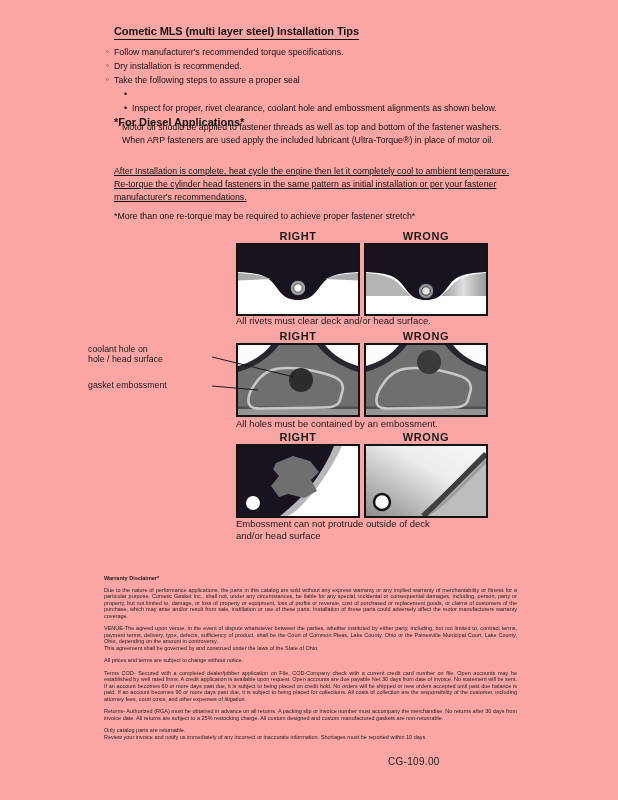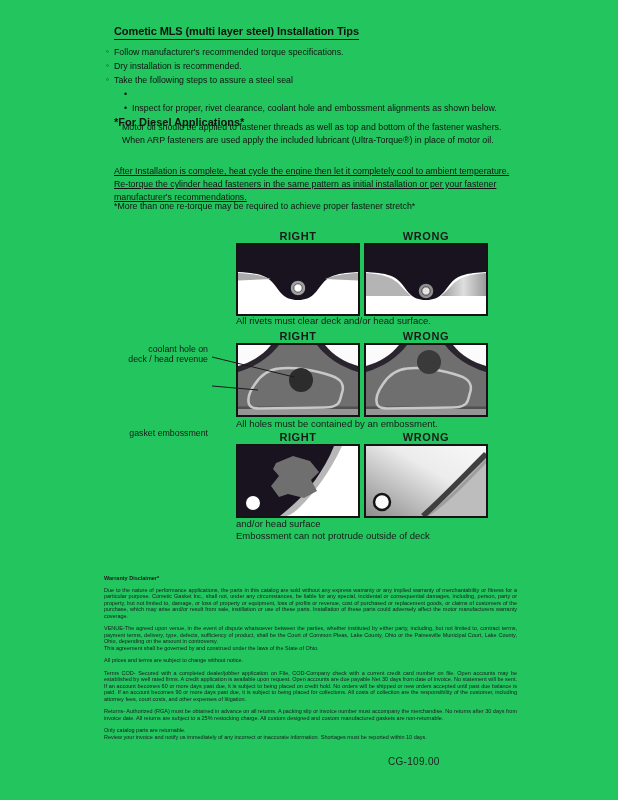--- a/index.html
+++ b/index.html
@@ -1,18 +1,18 @@
 <!DOCTYPE html>
 <html><head>
 <meta charset="utf-8">
 <style>
   * { margin:0; padding:0; box-sizing:border-box; }
   html,body { background:#ffffff; }
   .page {
-    position:relative; width:618px; height:800px; background:#22c55e;
+    position:relative; width:618px; height:800px; background:#fca5a5;
     font-family:"Liberation Sans", "DejaVu Sans", sans-serif; color:#121212;
     overflow:hidden;
   }
   
   .title {
     position:absolute; left:114px; top:25px;
     font-size:11px; font-weight:bold; letter-spacing:-0.1px;
     border-bottom:1.5px solid #121212; padding-bottom:1.5px;
   }
   
@@ -20,37 +20,37 @@
   .b-row { display:flex; line-height:14px; }
   .b-row.sub { padding-left:18px; }
   .marker { width:8px; flex:0 0 8px; text-align:left; }
   .marker.open { font-size:8px; }
   .marker.fill { font-size:9px; }
   
   .diesel-h { position:absolute; left:114px; top:116px; font-size:11px; font-weight:bold; }
   .para { position:absolute; left:114px; width:402px; font-size:8.8px; line-height:13px; }
   .p1 { top:121px;margin-left:8px; }
   .p2 { top:165px;text-decoration:underline; }
-  .p3 { top:200px; }
+  .p3 { top:210px; }
   
   .diagrams { position:absolute; left:0; top:230px; width:618px; height:318px; }
   .dg-label {
     position:absolute; width:124px; text-align:center;
     font-size:11px; font-weight:600; letter-spacing:0.6px; color:#1a1a1a;
   }
   .dbox {
     position:absolute; width:124px; height:74px;
     border:2px solid #141414; background:#fff; overflow:hidden;
   }
   .dbox.r1 { height:73px; }
   .dbox svg { display:block; width:100%; height:100%; }
   .dg-caption { position:absolute; font-size:9.5px; color:#1a1a1a; line-height:11.5px; }
   .cap2 { width:252px; text-align:left; }
   .side-label {
-    position:absolute; left:88px; width:120px; text-align:right;
+    position:absolute; left:88px; width:120px; 
     font-size:8.8px; line-height:9.5px; color:#1a1a1a;
   }
   .leader-overlay { position:absolute; left:0; top:0; width:618px; height:318px; pointer-events:none; }
   
   .disc { position:absolute; left:104px; top:575px; width:413px; font-size:5.5px; line-height:6.5px; text-align:justify; color:#1c1c1c; }
   .disc-h { font-weight:bold; margin-bottom:5px; text-align:left; }
   .disc p { margin:0 0 6px 0; }
   .disc p.tight { margin:0; }
   
   .pagenum { position:absolute; left:388px; top:756px; font-size:10px; letter-spacing:0.3px; color:#222; }
@@ -66,21 +66,21 @@
     <div class="b-row">
       <span class="marker open">◦</span>
       <span>Follow manufacturer's recommended torque specifications.</span>
     </div>
     <div class="b-row">
       <span class="marker open">◦</span>
       <span>Dry installation is recommended.</span>
     </div>
     <div class="b-row">
       <span class="marker open">◦</span>
-      <span>Take the following steps to assure a steel seal</span>
+      <span>Take the following steps to assure a proper seal</span>
     </div>
     <div class="b-row sub">
       <span class="marker fill">•</span>
     </div>
     <div class="b-row sub">
       <span class="marker fill">•</span>
       <span>Inspect for proper, rivet clearance, coolant hole and embossment alignments as shown below.</span>
     </div>
   </div>
 
@@ -123,23 +123,23 @@
       </svg>
     </div>
 
     <div class="dg-caption" style="left:236px; top:85px;">All rivets must clear deck and/or head surface.</div>
 
     <div class="dg-label" style="left:236px; top:100px;">RIGHT</div>
     <div class="dg-label" style="left:364px; top:100px;">WRONG</div>
 
     <div class="side-label" style="top:115px;">
       <div>coolant hole on</div>
-      <div>deck / head revenue</div>
-    </div>
-    <div class="side-label" style="top:151px;margin-top:48px;">
+      <div>hole / head surface</div>
+    </div>
+    <div class="side-label" style="top:151px;">
       <div>gasket embossment</div>
     </div>
 
     <div class="dbox" style="left:236px; top:113px;">
       <svg viewBox="0 0 120 70" preserveAspectRatio="none">
         <rect width="120" height="70" fill="#6f6f6f"></rect>
         <rect y="61.5" width="120" height="2.5" fill="#515151"></rect>
         <rect y="64" width="120" height="6" fill="#959595"></rect>
         <path d="M0,0 H41 C32,12 17,22 0,27 Z" fill="#29242e"></path>
         <path d="M0,0 H33 C25,10 14,17 0,21 Z" fill="#fbfbfb"></path>
@@ -190,22 +190,22 @@
         </defs>
         <rect width="120" height="70" fill="#bdbdbd"></rect>
         <path d="M120,15 C98,38 78,59 60,70" stroke="#9e9e9e" stroke-width="3" fill="none"></path>
         <path d="M0,0 H120 V6 C97,30 75,52 56,70 H0 Z" fill="url(#r3g)"></path>
         <path d="M120,8 C97,31 76,53 57,70" stroke="#3f3f3f" stroke-width="5.5" fill="none"></path>
         <circle cx="16" cy="56" r="8" fill="#fafafa" stroke="#141414" stroke-width="2.5"></circle>
       </svg>
     </div>
 
     <div class="dg-caption" style="left:236px; top:288px;">
+      <div>Embossment can not protrude outside of deck</div>
       <div>and/or head surface</div>
-      <div>Embossment can not protrude outside of deck</div>
     </div>
 
     <svg class="leader-overlay">
       <line x1="212" y1="127" x2="294" y2="147" stroke="#1a1a1a" stroke-width="1"></line>
       <line x1="212" y1="156" x2="258" y2="160" stroke="#1a1a1a" stroke-width="1"></line>
     </svg>
   </div>
 
   <div class="disc">
     <div class="disc-h">Warranty Disclaimer*</div>

